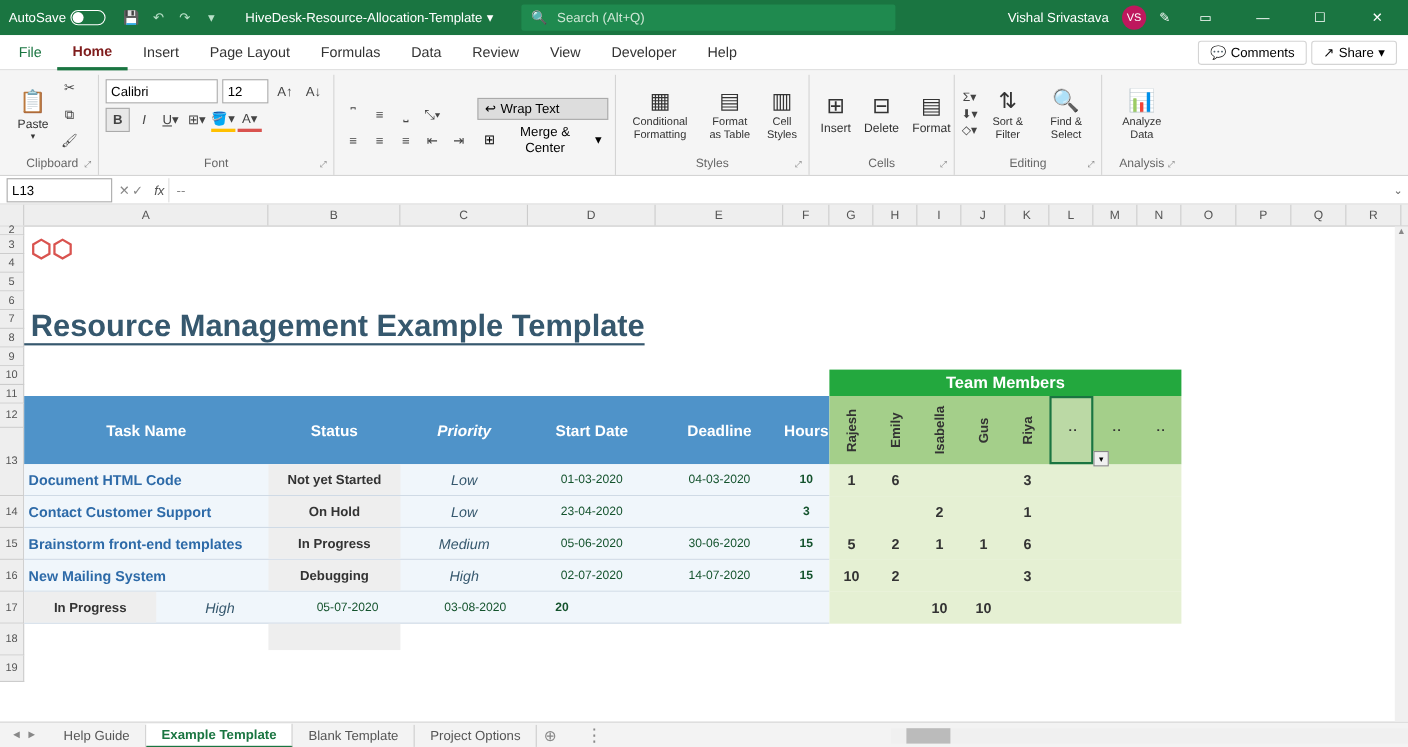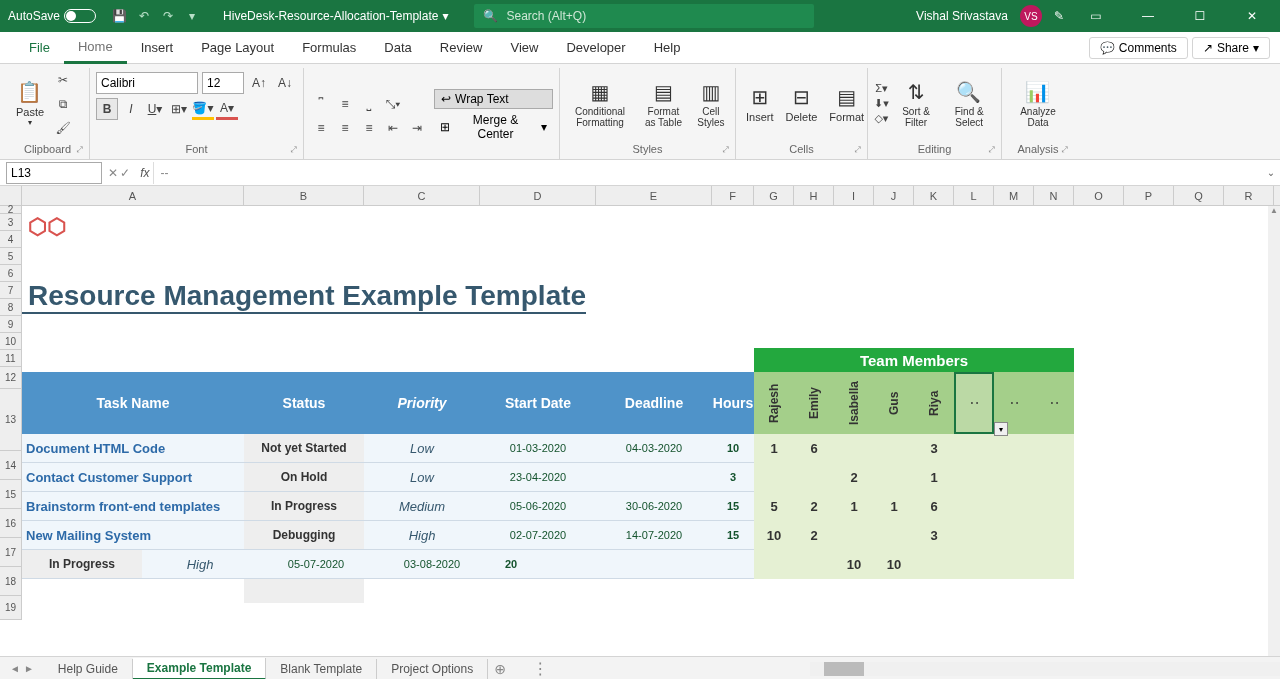--- a/index.html
+++ b/index.html
@@ -12,24 +12,24 @@
 .autosave-toggle::after { content: ""; position: absolute; left: 1px; top: 1px; width: 10px; height: 10px; background: #fff; border-radius: 50%; }
 .qat { display: flex; gap: 8px; padding: 0 8px; }
 .qat-icon { width: 16px; height: 16px; display: flex; align-items: center; justify-content: center; color: #b8e0c8; font-size: 12px; }
 .doc-title { padding: 0 15px; display: flex; align-items: center; gap: 4px; }
 .search-box { background: #1f8a4f; height: 24px; width: 340px; display: flex; align-items: center; padding: 0 10px; gap: 8px; border-radius: 2px; margin-left: 10px; }
 .title-right { margin-left: auto; display: flex; align-items: center; gap: 12px; padding-right: 8px; }
 .user-badge { width: 22px; height: 22px; background: #be185d; border-radius: 50%; display: flex; align-items: center; justify-content: center; font-size: 10px; }
 .win-btn { width: 40px; height: 32px; display: flex; align-items: center; justify-content: center; color: #fff; }
 
 
-.ribbon-tabs { height: 32px; display: flex; align-items: center; border-bottom: 1px solid #d4d4d4; background: #fff; padding-left: 15px; }
+.ribbon-tabs { height: 32px; display: flex; align-items: center; border-bottom: 1px solid #d4d4d4; background: #fff; padding-left: 3px; }
 .ribbon-tab { padding: 0 14px; height: 32px; display: flex; align-items: center; font-size: 13px; color: #333; cursor: pointer; }
 .ribbon-tab.file { color: #1a7541; font-weight: 400; }
-.ribbon-tab.active { border-bottom: 3px solid #1a7541; color: #737373; font-weight: 400; }
+.ribbon-tab.active { border-bottom: 3px solid #1a7541; color: #7f1d1d; font-weight: 700; }
 .ribbon-right { margin-left: auto; display: flex; gap: 4px; padding-right: 10px; }
 .ribbon-right-btn { border: 1px solid #d4d4d4; padding: 3px 10px; font-size: 12px; border-radius: 3px; display: flex; align-items: center; gap: 4px; }
 
 
 .ribbon { height: 96px; background: #f5f5f5; border-bottom: 1px solid #d4d4d4; display: flex; padding: 4px 6px 0 6px; }
 .ribbon-group { border-right: 1px solid #d4d4d4; padding: 0 6px; text-align: center; display: flex; flex-direction: column; }
 .group-label { font-size: 11px; color: #666; margin-top: auto; padding: 4px 0; position: relative; }
 .group-label::after { content: "⤢"; position: absolute; right: 0; bottom: 4px; font-size: 8px; color: #888; }
 .group-body { display: flex; gap: 4px; flex: 1; }
 .big-btn { display: flex; flex-direction: column; align-items: center; justify-content: center; padding: 2px 4px; font-size: 11px; color: #333; }
@@ -63,21 +63,21 @@
 .vscroll { position: absolute; right: 0; top: 20px; width: 12px; bottom: 0; background: #f0f0f0; }
 .vscroll::before { content: "▲"; position: absolute; top: 0; left: 0; right: 0; font-size: 8px; text-align: center; color: #888; }
 
 
 .logo { display: flex; align-items: center; gap: 4px; font-size: 26px; color: #555; padding: 8px 0 0 6px; font-weight: 600; }
 .logo-icon { color: #d9534f; font-size: 22px; }
 .page-title { font-size: 28px; color: #36586e; font-weight: 600; padding: 14px 0 0 6px; border-bottom: 2px solid #36586e; display: inline-block; }
 
 .blue-header { background: #4f93c9; color: #fff; height: 62px; display: flex; }
 .bh-cell { display: flex; align-items: center; justify-content: center; font-weight: 600; font-size: 14px; }
-.team-header { background: #23a83e; color: #fff; height: 24px; display: flex; align-items: center; justify-content: center; font-weight: 600; font-size: 15px; margin-top: 12px; }
+.team-header { background: #23a83e; color: #fff; height: 24px; display: flex; align-items: center; justify-content: center; font-weight: 600; font-size: 15px; }
 .member-row { background: #a4cf8a; height: 62px; display: flex; }
 .member-cell { writing-mode: vertical-rl; transform: rotate(180deg); display: flex; align-items: center; justify-content: center; font-size: 12px; font-weight: 600; color: #333; }
 .member-cell.sel { border: 2px solid #1a7541; background: #bbd9a5; }
 .dd-handle { position: absolute; width: 14px; height: 14px; background: #f0f0f0; border: 1px solid #888; display: flex; align-items: center; justify-content: center; font-size: 8px; }
 
 .data-row { display: flex; height: 29px; background: #f0f6fb; border-bottom: 1px solid #cfdae5; }
 .data-row:nth-child(even){ background: #fff; }
 .task-name { color: #2d6aa8; font-weight: 600; font-size: 13px; padding-left: 4px; display: flex; align-items: center; }
 .status-cell { background: #eee; display: flex; align-items: center; justify-content: center; font-size: 12px; font-weight: 600; color: #333; }
 .pri-cell { font-style: italic; color: #36586e; font-size: 13px; display: flex; align-items: center; justify-content: center; }

